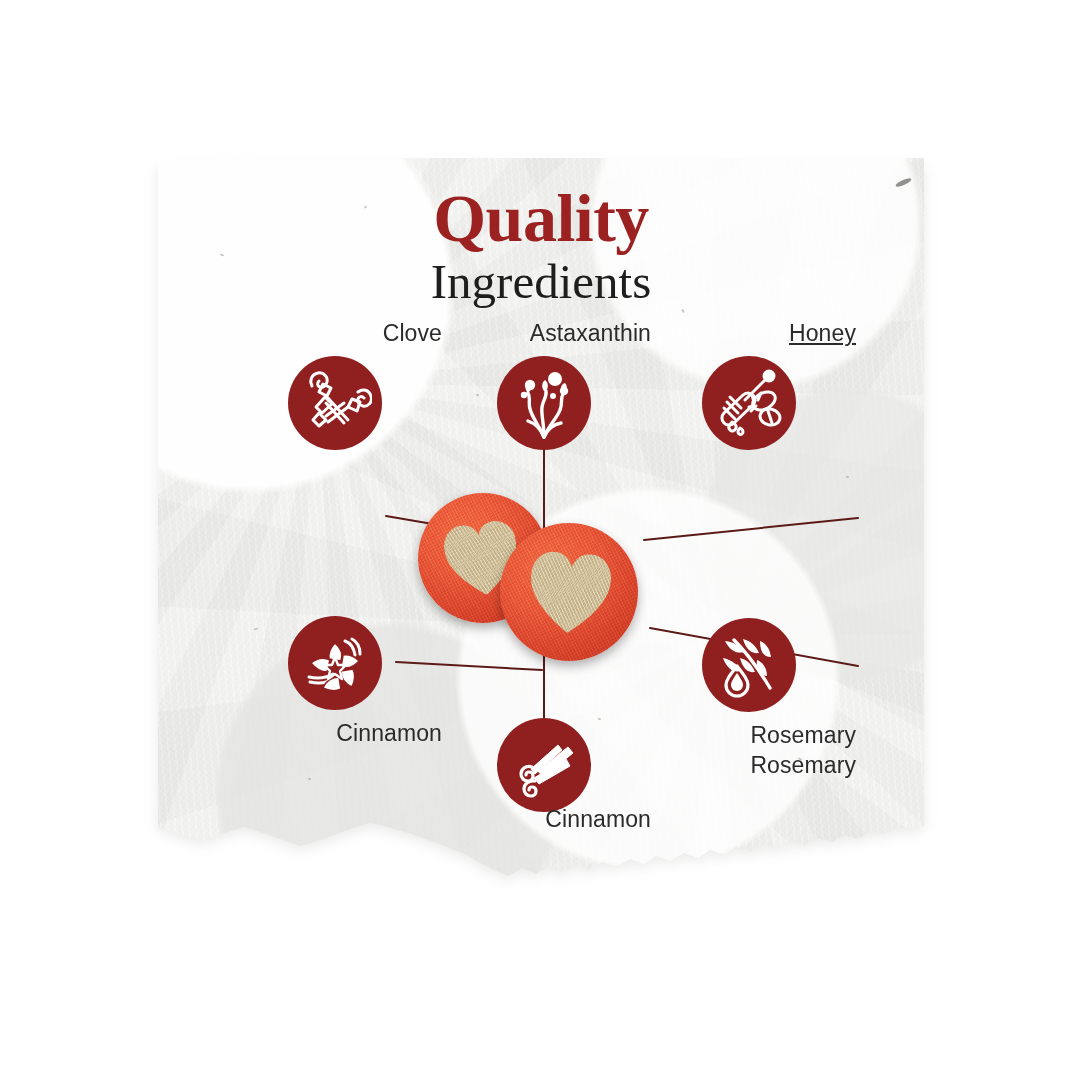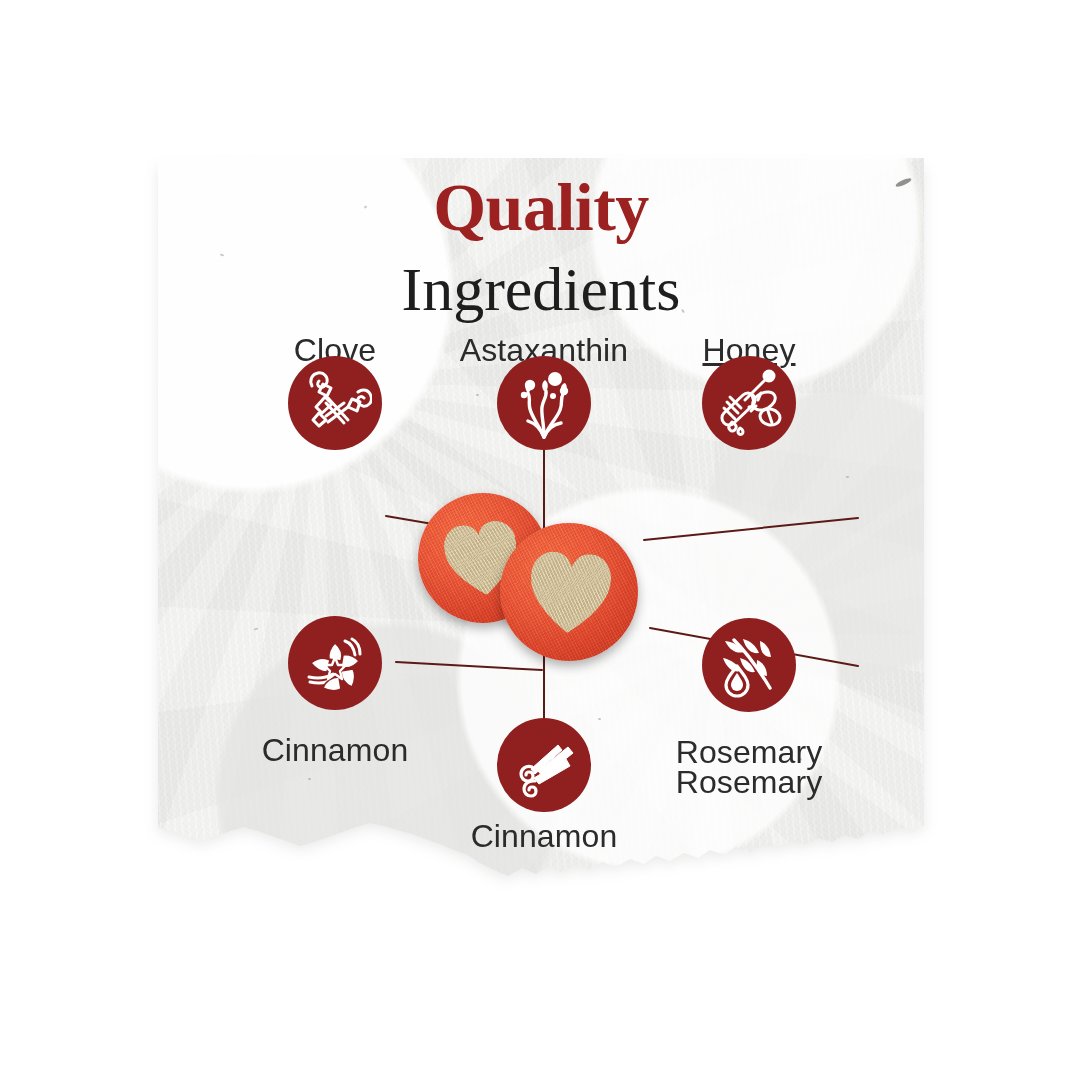--- a/index.html
+++ b/index.html
@@ -51,39 +51,39 @@
       repeating-linear-gradient(85deg, rgba(255,255,255,.35) 0 2px, rgba(0,0,0,0) 2px 7px);
   }
   #paper-mask-svg { position:absolute; width:0; height:0; }
 
   .flecks { position:absolute; inset:0; pointer-events:none; }
   .fleck { position:absolute; background:#9b9b98; border-radius:40%; opacity:.55; }
 
   
   #title-block {
     position: absolute;
-    left: 0; top: 15px;
+    left: 0; top: 26px;
     width: 766px;
     text-align: center;
   }
   #title-main {
     font-family: "Liberation Serif", serif;
     font-weight: 700;
     font-size: 68px;
     line-height: 1.0;
     color: #9c2121;
     letter-spacing: -0.5px;
   }
   #title-sub {
     font-family: "Liberation Serif", serif;
     font-weight: 400;
-    font-size: 62px;
+    font-size: 49px;
     line-height: 1.06;
     color: #1e1e1e;
-    margin-top: 16px;
+    margin-top: 4px;
     letter-spacing: 0px;
   }
 
   
   #diagram {
     position: absolute;
     left: 0; top: 0;
     width: 766px; height: 724px;
   }
   #connector-svg {
@@ -99,27 +99,26 @@
     background: #90201f;
     display: flex;
     align-items: center;
     justify-content: center;
   }
   .node-circle svg { display:block; }
   .node-label {
     position: absolute;
     font-family: "Liberation Sans", sans-serif;
     font-weight: 400;
-    font-size: 32px;
+    font-size: 23px;
     line-height: 1.16;
     color: #2b2b2b;
     white-space: nowrap;
-    text-align: center;
+    text-align: right;
     letter-spacing: .1px;
-    margin-top: 12px;
   }
 
   
   #product {
     position: absolute;
     left: 258px; top: 335px;
     width: 230px; height: 170px;
   }
   .cookie {
     position: absolute;

